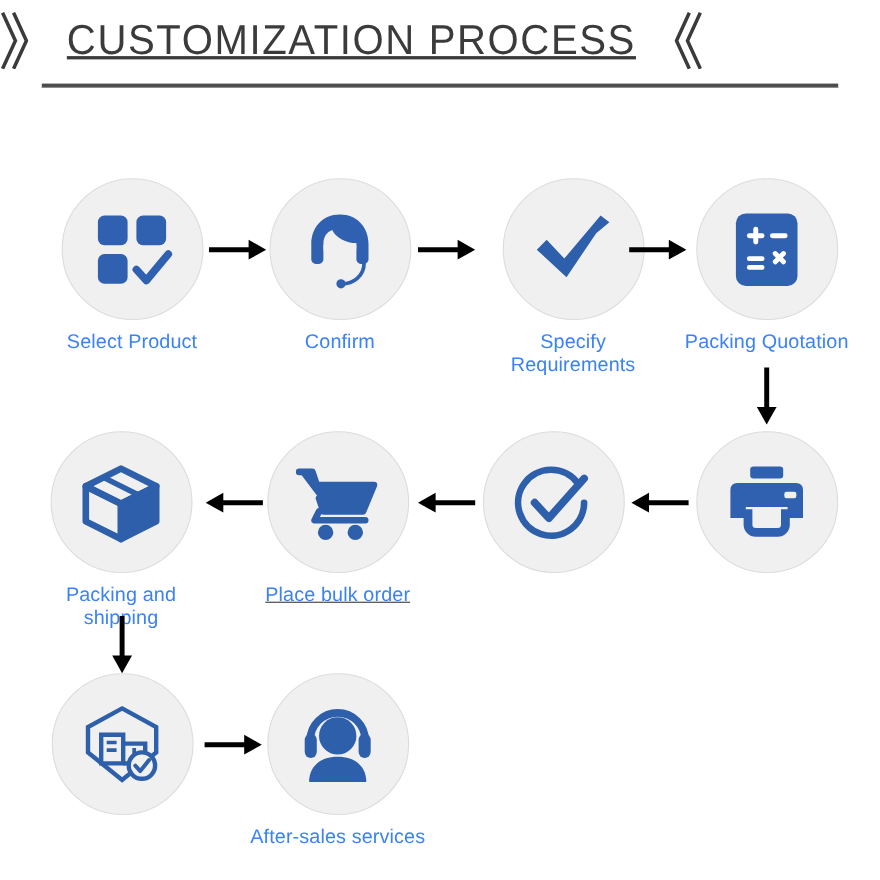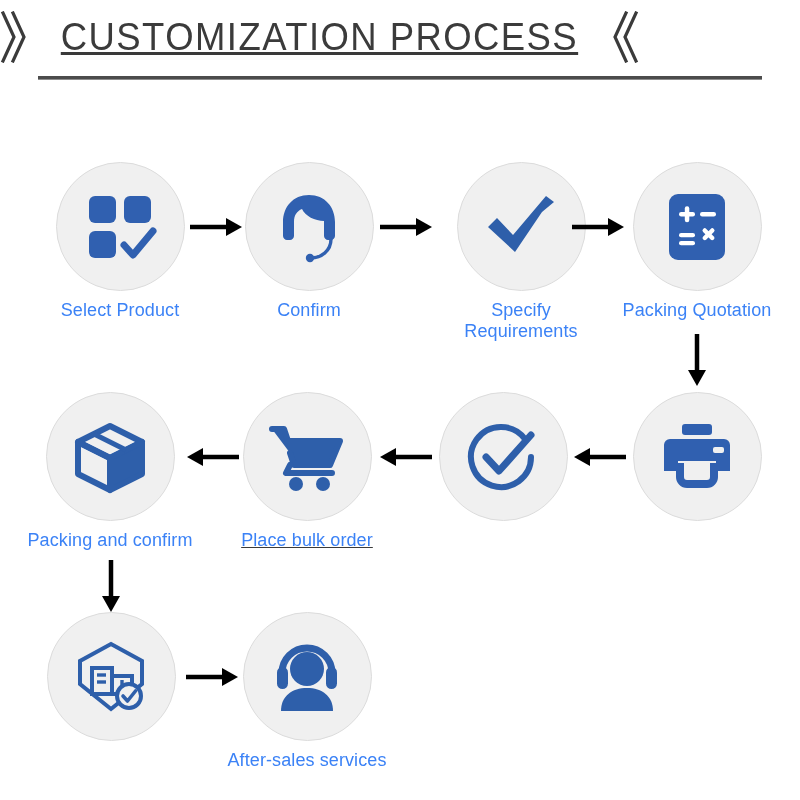--- a/index.html
+++ b/index.html
@@ -167,21 +167,21 @@
 
 <div class="node" style="left:25px;top:392px;">
   <div class="circle">
     <svg width="80" height="78" viewBox="0 0 80 78">
       <path d="M8 24 L40 8 L72 24 L40 40 Z" fill="none" stroke="#2e5faa" stroke-width="6" stroke-linejoin="round"></path>
       <path d="M8 24 L8 56 L40 72 L40 40 Z" fill="none" stroke="#2e5faa" stroke-width="6" stroke-linejoin="round"></path>
       <path d="M72 24 L72 56 L40 72 L40 40 Z" fill="#2e5faa" stroke="#2e5faa" stroke-width="6" stroke-linejoin="round"></path>
       <path d="M24 16 L56 32" fill="none" stroke="#2e5faa" stroke-width="5"></path>
     </svg>
   </div>
-  <div class="node-label">Packing and confirm</div>
+  <div class="node-label">Packing and shipping</div>
 </div>
 
 <div class="arrow" style="left:185px;top:442px;">
   <svg width="56" height="30" viewBox="0 0 56 30">
     <path d="M16 15 H54" stroke="#000" stroke-width="4.5"></path>
     <path d="M18 6 L2 15 L18 24 Z" fill="#000"></path>
   </svg>
 </div>
 
 <div class="node" style="left:222px;top:392px;text-decoration:underline;">

